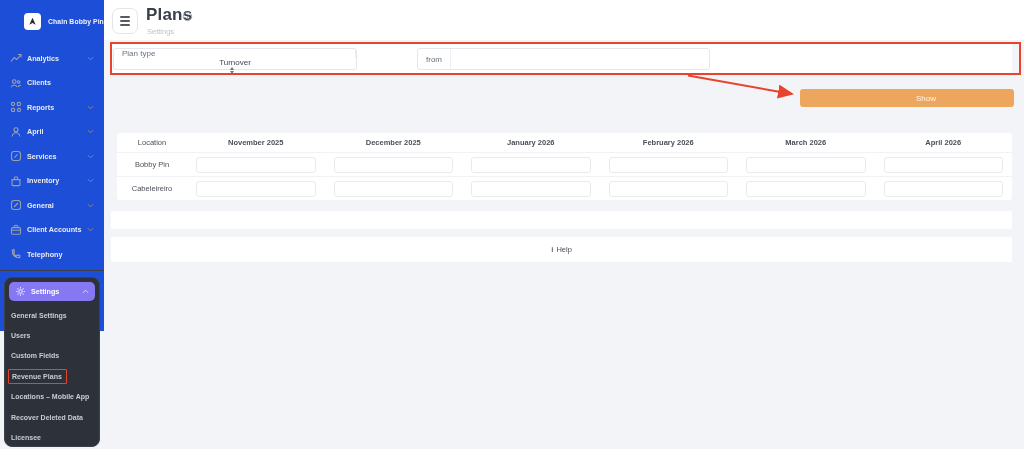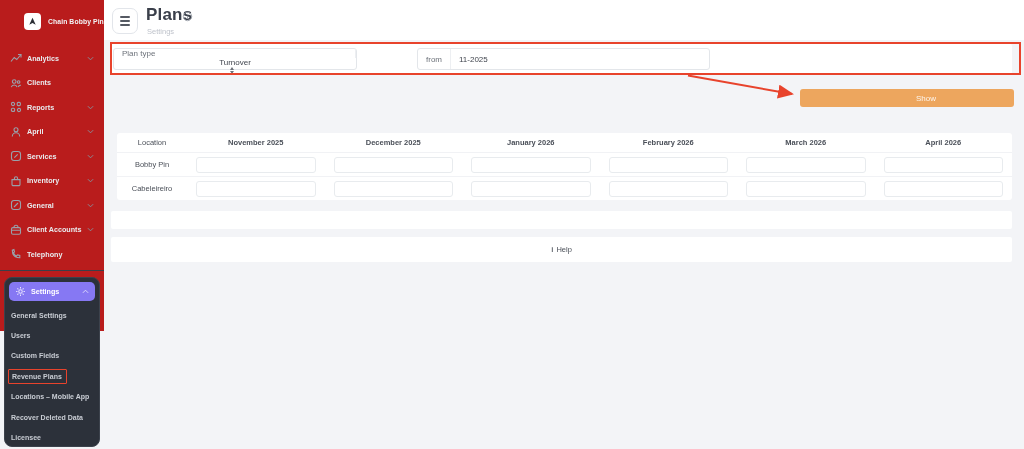--- a/index.html
+++ b/index.html
@@ -1,20 +1,20 @@
 <!DOCTYPE html>
 <html><head>
 <meta charset="utf-8">
 <style>
   * { margin:0; padding:0; box-sizing:border-box; }
   html,body { width:1024px; height:449px; overflow:hidden; }
   body { font-family:"Liberation Sans", sans-serif; position:relative; background:#f3f4f7; }
 
   
-  .sidebar { position:absolute; left:0; top:0; width:104px; height:331px; background:#b91c1c; z-index:2; }
+  .sidebar { position:absolute; left:0; top:0; width:104px; height:331px; background:#1d4ed8; z-index:2; }
   .brand { display:flex; align-items:center; padding:13px 0 0 24px; }
   .brand-badge { width:17px; height:17px; background:#fff; border-radius:4px; display:flex; align-items:center; justify-content:center; flex:0 0 auto; }
   .brand-badge svg { width:11px; height:11px; }
   .brand-name { color:#f2f3f5; font-size:6.8px; font-weight:bold; margin-left:7px; letter-spacing:.1px; }
   .nav { position:absolute; left:0; top:46px; width:104px; }
   .nav-item { height:24.5px; display:flex; align-items:center; padding:0 10px; cursor:pointer; position:relative; }
   .nav-item .nicon { width:12px; height:12px; color:#9aa0aa; flex:0 0 auto; display:flex; }
   .nav-item .nicon svg { width:12px; height:12px; }
   .nav-item .nlabel { color:#e9ebee; font-size:7.2px; font-weight:bold; margin-left:5px; white-space:nowrap; }
   .chev { margin-left:auto; color:#878d97; display:flex; }
@@ -272,21 +272,20 @@
     <div class="fgroup fg1">
       <span class="flabel">Plan type</span>
       <span class="fvalue">Turnover</span>
       <span class="sort-icon">
           <b class="up"></b>
           <b class="dn"></b>
         </span>
     </div>
     <div class="fgroup fg2">
       <span class="flabel">from</span>
-      <span class="fvalue">11-2025</span>
     </div>
   </div>
 
   <div class="annotation-rect"></div>
   <svg class="annotation-arrow">
     <defs>
       <marker id="ah" markerWidth="9" markerHeight="8" refX="7" refY="3.5" orient="auto">
         <path d="M0,0 L8,3.5 L0,7 z" fill="#e8432c"></path>
       </marker>
     </defs>

